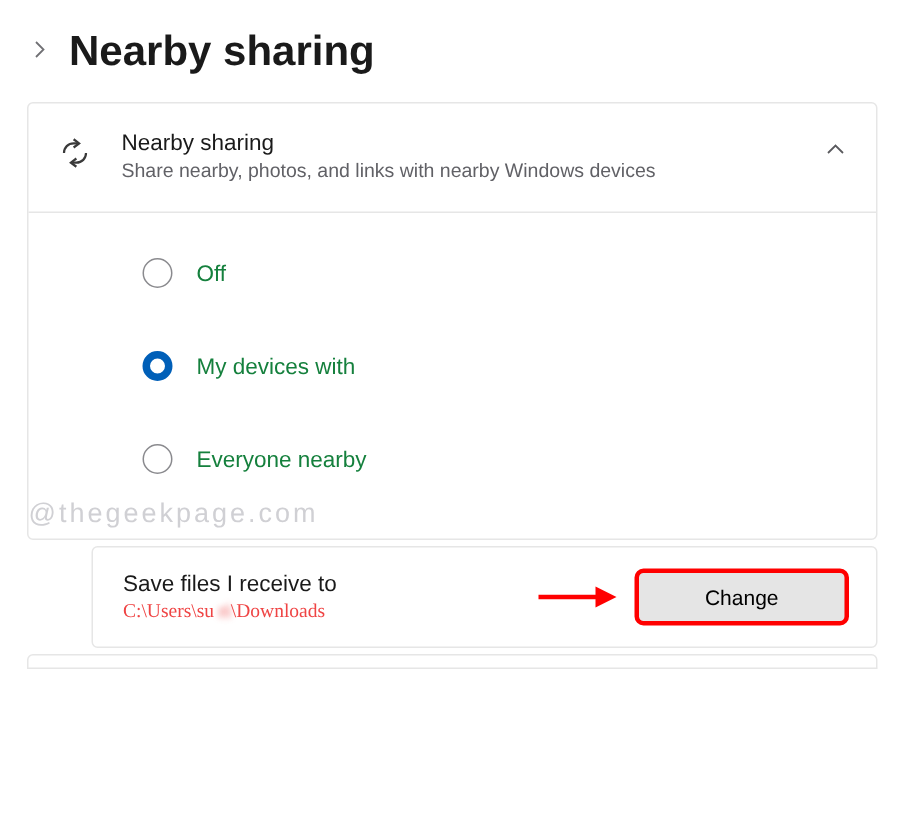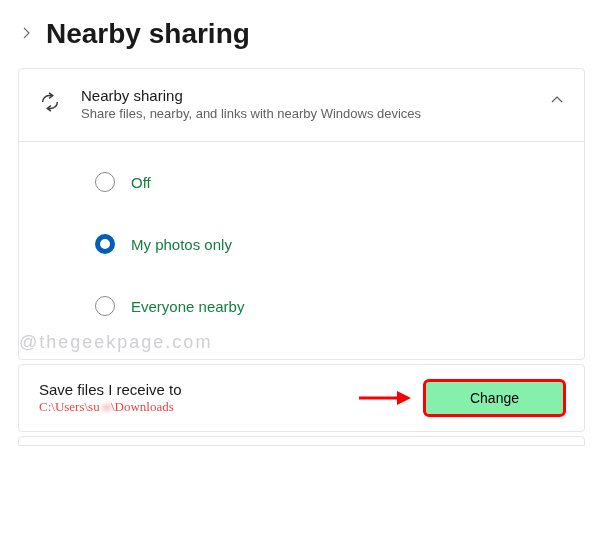--- a/index.html
+++ b/index.html
@@ -122,20 +122,21 @@
       letter-spacing: 2px;
       padding: 0 6px 6px 0;
       margin-top: -24px;
       position: relative;
     }
     .save-card {
       display: flex;
       align-items: center;
       padding: 16px 20px;
       gap: 12px;
+      margin-left: 43px;
     }
     .save-text {
       flex: 1;
     }
     .save-title {
       font-size: 15px;
       color: #1a1a1a;
       margin-bottom: 1px;
     }
     .save-path {
@@ -149,21 +150,21 @@
     }
     .arrow-annotation {
       flex-shrink: 0;
       width: 56px;
       display: flex;
       align-items: center;
       justify-content: flex-end;
     }
     .change-btn {
       border: 1px solid #d0d0d4;
-      background: #86efac;
+      background: #e5e5e5;
       border-radius: 4px;
       padding: 8px 44px;
       font-size: 14px;
       font-family: inherit;
       cursor: pointer;
       outline: 3px solid #ff0000;
       outline-offset: -1px;
     }
     .partial-card {
       border: 1px solid #e6e6e6;
@@ -191,37 +192,37 @@
       <span class="header-icon">
         <svg width="22" height="22" viewBox="0 0 24 24" fill="none" stroke="currentColor" stroke-width="1.6">
           <path d="M4 12 C4 8 7 5 11 5 L14 5"></path>
           <path d="M11 2 L15 5 L11 8"></path>
           <path d="M20 12 C20 16 17 19 13 19 L10 19"></path>
           <path d="M13 22 L9 19 L13 16"></path>
         </svg>
       </span>
       <div class="header-text">
         <div class="header-title">Nearby sharing</div>
-        <div class="header-desc">Share files, nearby, and links with nearby Windows devices</div>
+        <div class="header-desc">Share nearby, photos, and links with nearby Windows devices</div>
       </div>
       <span class="chevron">
         <svg width="14" height="14" viewBox="0 0 14 14">
             <path d="M2 9 L7 4 L12 9" stroke="currentColor" stroke-width="1.2" fill="none"></path>
           </svg>
       </span>
     </div>
 
     <div class="radio-list">
       <div class="radio-item">
         <span class="radio-circle"></span>
         <span class="radio-label">Off</span>
       </div>
       <div class="radio-item">
         <span class="radio-circle selected"></span>
-        <span class="radio-label">My photos only</span>
+        <span class="radio-label">My devices with</span>
       </div>
       <div class="radio-item">
         <span class="radio-circle"></span>
         <span class="radio-label">Everyone nearby</span>
       </div>
     </div>
     <div class="watermark">@thegeekpage.com</div>
   </div>
 
   <div class="card save-card">

